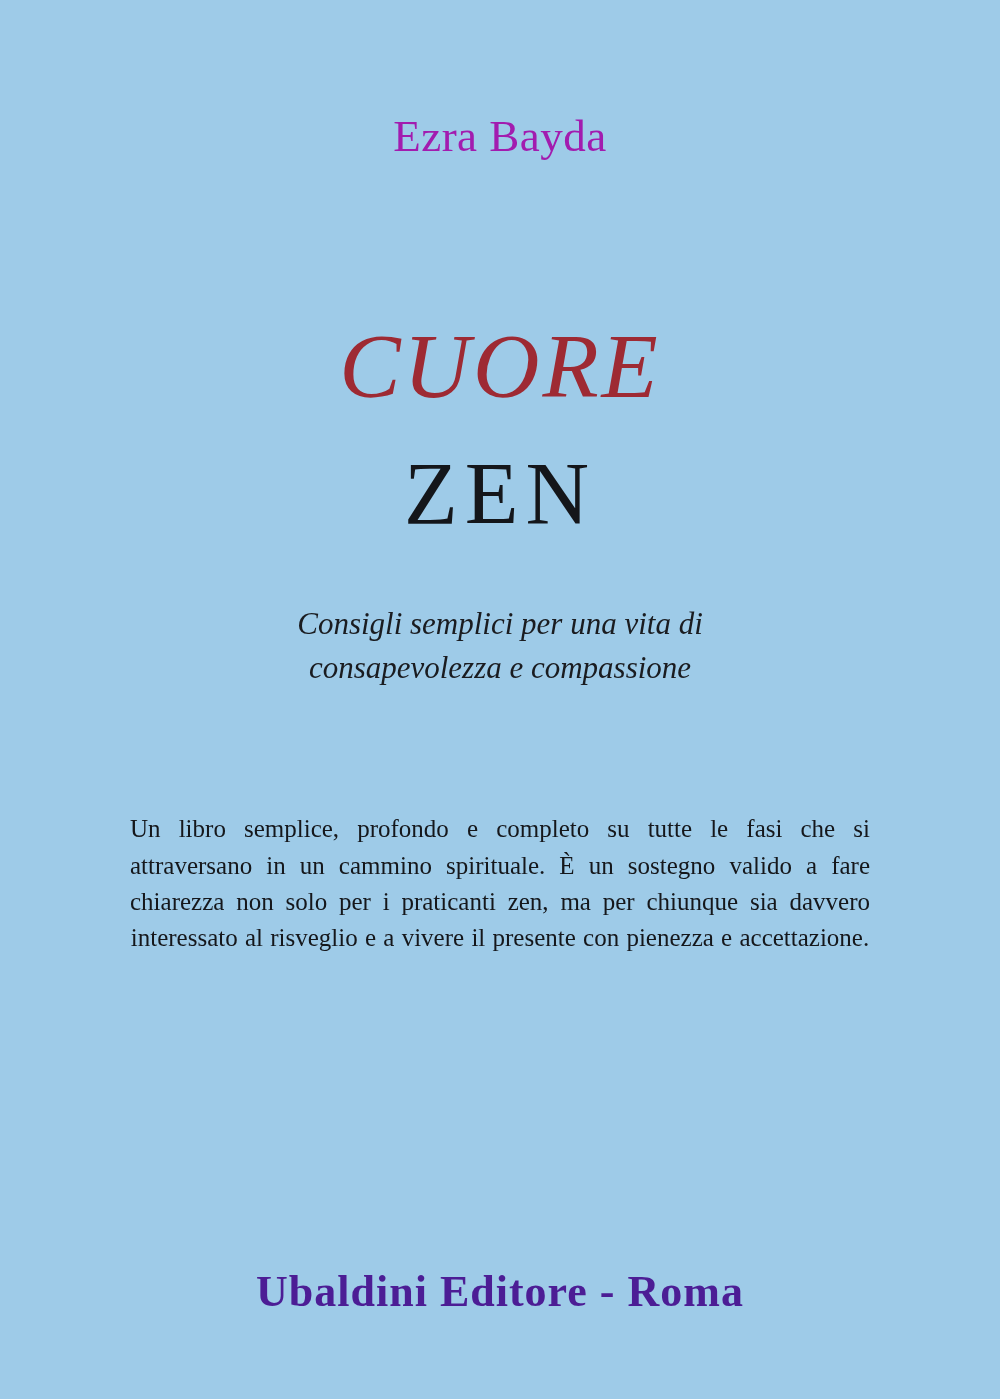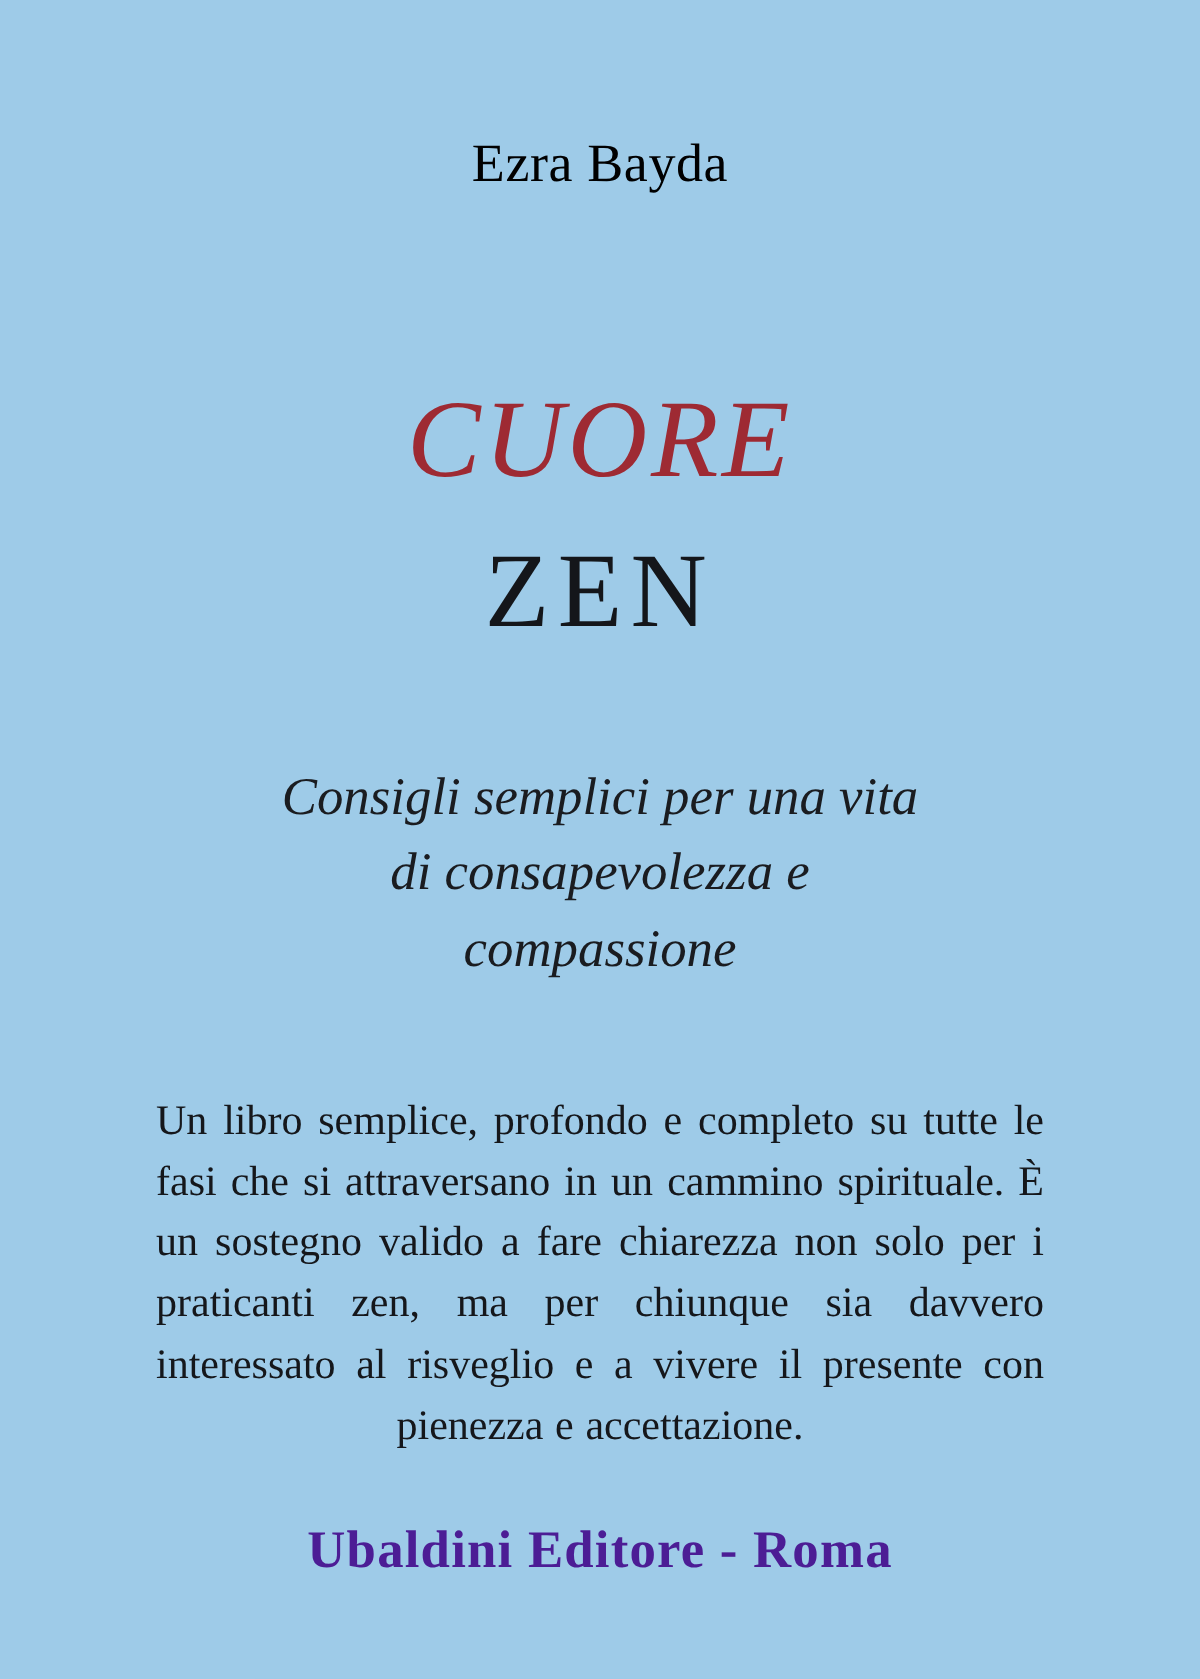--- a/index.html
+++ b/index.html
@@ -20,21 +20,21 @@
     background: #9ecbe8;
     box-sizing: border-box;
     display: flex;
     flex-direction: column;
     align-items: center;
   }
   .author {
     margin-top: 112px;
     font-family: "Liberation Serif", serif;
     font-size: 45px;
-    color: #000000;
+    color: #a21caf;
     letter-spacing: 0.5px;
     text-align: center;
     line-height: 1.1;
   }
   .title-main {
     margin-top: 158px;
     font-family: "Liberation Serif", serif;
     font-style: italic;
     font-size: 92px;
     color: #9e2a33;
@@ -45,34 +45,34 @@
   .title-sub {
     margin-top: 38px;
     font-family: "Liberation Serif", serif;
     font-size: 88px;
     color: #14161a;
     letter-spacing: 7px;
     text-align: center;
     line-height: 1;
   }
   .subtitle {
-    margin-top: 94px;
+    margin-top: 64px;
     font-family: "Liberation Serif", serif;
     font-style: italic;
-    font-size: 44px;
+    font-size: 31px;
     color: #1a1c20;
     text-align: center;
     line-height: 1.45;
     max-width: 560px;
   }
   .blurb {
-    margin-top: 86px;
+    margin-top: 120px;
     width: 740px;
     font-family: "Liberation Serif", serif;
-    font-size: 35px;
+    font-size: 25px;
     color: #15171b;
     text-align: justify;
     text-align-last: center;
     line-height: 1.45;
     word-spacing: 1px;
   }
   .publisher {
     position: absolute;
     bottom: 82px;
     left: 0;

